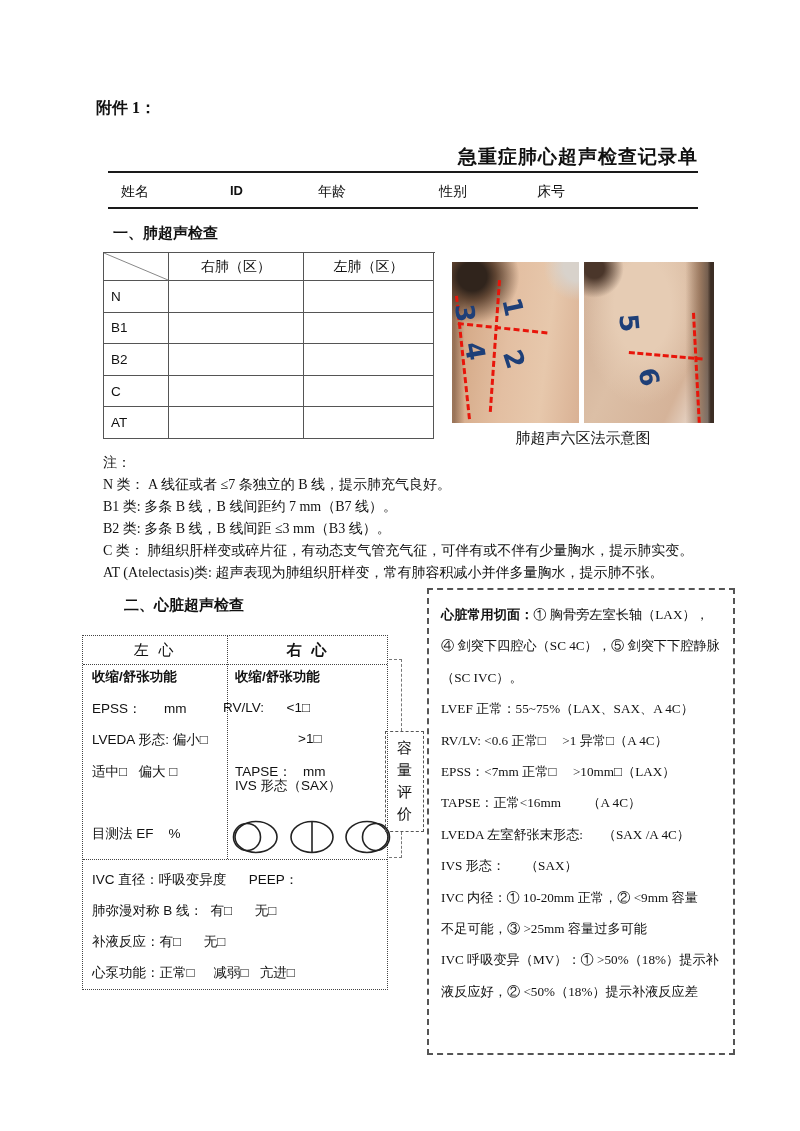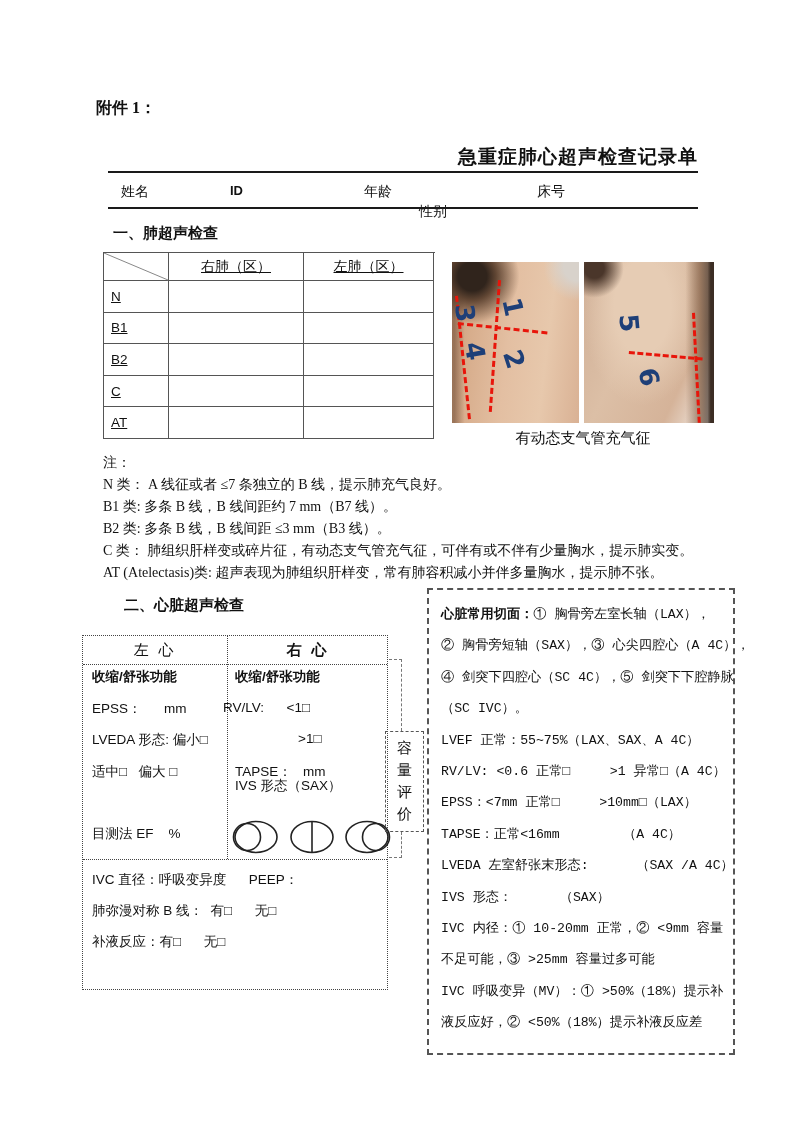--- a/index.html
+++ b/index.html
@@ -6,32 +6,32 @@
   body { background:#fff; font-family:"Liberation Serif", serif; color:#111; }
   .page { position:relative; width:800px; height:1131px; background:#fff; overflow:hidden; }
 
   .att { position:absolute; left:96px; top:98px; font-size:16px; font-weight:bold; }
   .title { position:absolute; left:108px; top:144px; width:590px; text-align:right;
            font-size:19px; font-weight:bold; letter-spacing:1px; }
   .rule { position:absolute; left:108px; width:590px; height:2px; background:#1a1a1a; }
   .rule1 { top:171px; } .rule2 { top:207px; }
   .pf { position:absolute; top:183px; font-size:14px;text-align:right; }
   .pf-0{left:121px;} .pf-1{left:230px; font-family:"Liberation Sans",sans-serif; font-weight:bold; font-size:13px;}
-  .pf-2{left:318px;margin-left:46px;} .pf-3{left:419px;margin-top:20px;} .pf-4{left:537px;}
+  .pf-2{left:318px;} .pf-3{left:439px;} .pf-4{left:537px;}
 
   .sec-h { position:absolute; font-size:15px; font-weight:bold; }
   .s1h { left:113px; top:224px; }
   .s2h { left:124px; top:596px; }
 
   
   .lung-table { position:absolute; left:103px; top:252px; width:332px; height:187px;
     display:grid; grid-template-columns:65px 135px 130px; grid-template-rows:28px repeat(5,31.6px);
     border-top:1px solid #555; border-left:1px solid #555; font-size:14px; }
   .lt-cell { border-right:1px solid #555; border-bottom:1px solid #555; position:relative;
-    display:flex; align-items:center;text-decoration:underline; }
+    display:flex; align-items:center; }
   .lt-head { justify-content:center; font-size:14px; }
   .lt-label { padding-left:7px; font-family:"Liberation Sans",sans-serif; font-size:13.5px; }
   .lt-diag { padding:0; }
   .lt-diag svg { position:absolute; inset:0; }
 
   
   .photo { position:absolute; top:262px; height:161px; }
   .photo1 { left:452px; width:127px;
     background:
       radial-gradient(circle at 16% 9%, #30241c 0 8%, rgba(83,58,41,.9) 13%, rgba(120,85,62,0) 26%),
@@ -82,21 +82,21 @@
     border:1.5px dashed #555; display:flex; flex-direction:column; align-items:center;
     justify-content:center; gap:3px; font-size:15px; }
   .conn { position:absolute; }
   .conn-h { border-top:1.5px dashed #777; width:13px; left:389px; }
   .conn-v { border-left:1.5px dashed #777; left:401px; }
   .c1 { top:659px; } .c2 { top:659px; height:72px; } .c3 { top:832px; height:26px; } .c4 { top:857px; }
 
   
   .ref-box { position:absolute; left:427px; top:588px; width:308px; height:467px;
     border:2px dashed #555; padding:9px 0 0 12px;
-    font-family:Liberation Mono, monospace; font-size:13.2px; }
+    font-family:Liberation Serif, serif; font-size:13.2px; }
   .ref-line { height:31.4px; line-height:31.4px; white-space:pre; }
 </style>
 </head>
 <body>
 
 <div class="page">
 
   <div class="att">附件 1：</div>
   <div class="title">急重症肺心超声检查记录单</div>
   <div class="rule rule1"></div>
@@ -145,21 +145,21 @@
   <div class="rline rline-h lh1"></div>
   <div class="rline rline-v ledge"></div>
   <div class="rline rline-v rv2"></div>
   <div class="rline rline-h rh2"></div>
   <span class="zone z1">1</span>
   <span class="zone z2">2</span>
   <span class="zone z3">3</span>
   <span class="zone z4">4</span>
   <span class="zone z5">5</span>
   <span class="zone z6">6</span>
-  <div class="fig-cap">有动态支气管充气征</div>
+  <div class="fig-cap">肺超声六区法示意图</div>
 
   <div class="notes">
     <div>注：</div>
     <div>N 类：  A 线征或者 ≤7 条独立的 B 线，提示肺充气良好。</div>
     <div>B1 类: 多条 B 线，B 线间距约 7 mm（B7 线）。</div>
     <div>B2 类: 多条 B 线，B 线间距 ≤3 mm（B3 线）。</div>
     <div>C 类：  肺组织肝样变或碎片征，有动态支气管充气征，可伴有或不伴有少量胸水，提示肺实变。</div>
     <div>AT (Atelectasis)类: 超声表现为肺组织肝样变，常有肺容积减小并伴多量胸水，提示肺不张。</div>
   </div>
 
@@ -191,36 +191,36 @@
         <ellipse cx="81" cy="20" rx="21" ry="15.5"></ellipse>
         <line x1="81" y1="4.5" x2="81" y2="35.5"></line>
         <ellipse cx="136" cy="20" rx="21" ry="15.5"></ellipse>
         <circle cx="145" cy="20" r="13.5"></circle>
       </g>
     </svg>
 
     <div class="ht-line" style="left:9px; top:235px">IVC 直径：呼吸变异度      PEEP：</div>
     <div class="ht-line" style="left:9px; top:266px">肺弥漫对称 B 线：  有□      无□</div>
     <div class="ht-line" style="left:9px; top:297px">补液反应：有□      无□</div>
+    <div class="ht-line" style="left:9px; top:328px">心泵功能：正常□     减弱□   亢进□</div>
   </div>
 
   <div class="conn conn-h c1"></div>
   <div class="conn conn-v c2"></div>
   <div class="vol-box">
     <span>容</span>
     <span>量</span>
     <span>评</span>
     <span>价</span>
   </div>
   <div class="conn conn-v c3"></div>
   <div class="conn conn-h c4"></div>
 
   <div class="ref-box">
     <div class="ref-line"><span class="bold">心脏常用切面：</span><span>① 胸骨旁左室长轴（LAX），</span></div>
-    <div class="ref-line">② 胸骨旁短轴（SAX），③ 心尖四腔心（A 4C），</div>
     <div class="ref-line">④ 剑突下四腔心（SC 4C），⑤ 剑突下下腔静脉</div>
     <div class="ref-line">（SC IVC）。</div>
     <div class="ref-line">LVEF 正常：55~75%（LAX、SAX、A 4C）</div>
     <div class="ref-line">RV/LV: &lt;0.6 正常□     &gt;1 异常□（A 4C）</div>
     <div class="ref-line">EPSS：&lt;7mm 正常□     &gt;10mm□（LAX）</div>
     <div class="ref-line">TAPSE：正常&lt;16mm        （A 4C）</div>
     <div class="ref-line">LVEDA 左室舒张末形态:      （SAX /A 4C）</div>
     <div class="ref-line">IVS 形态：      （SAX）</div>
     <div class="ref-line">IVC 内径：① 10-20mm 正常，② &lt;9mm 容量</div>
     <div class="ref-line">不足可能，③ &gt;25mm 容量过多可能</div>

